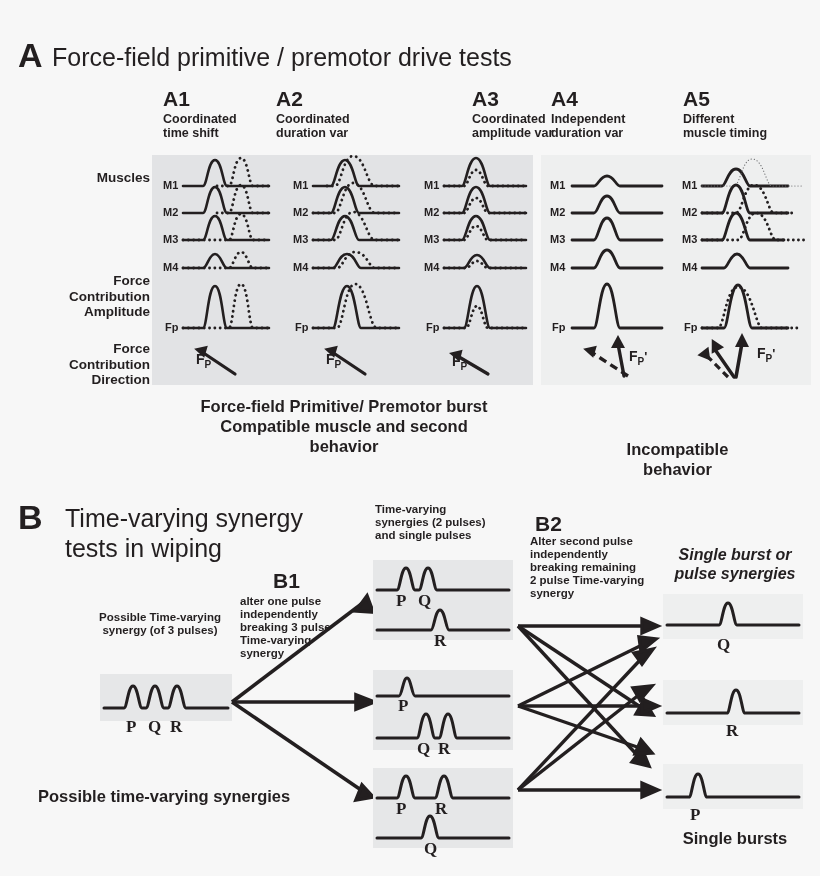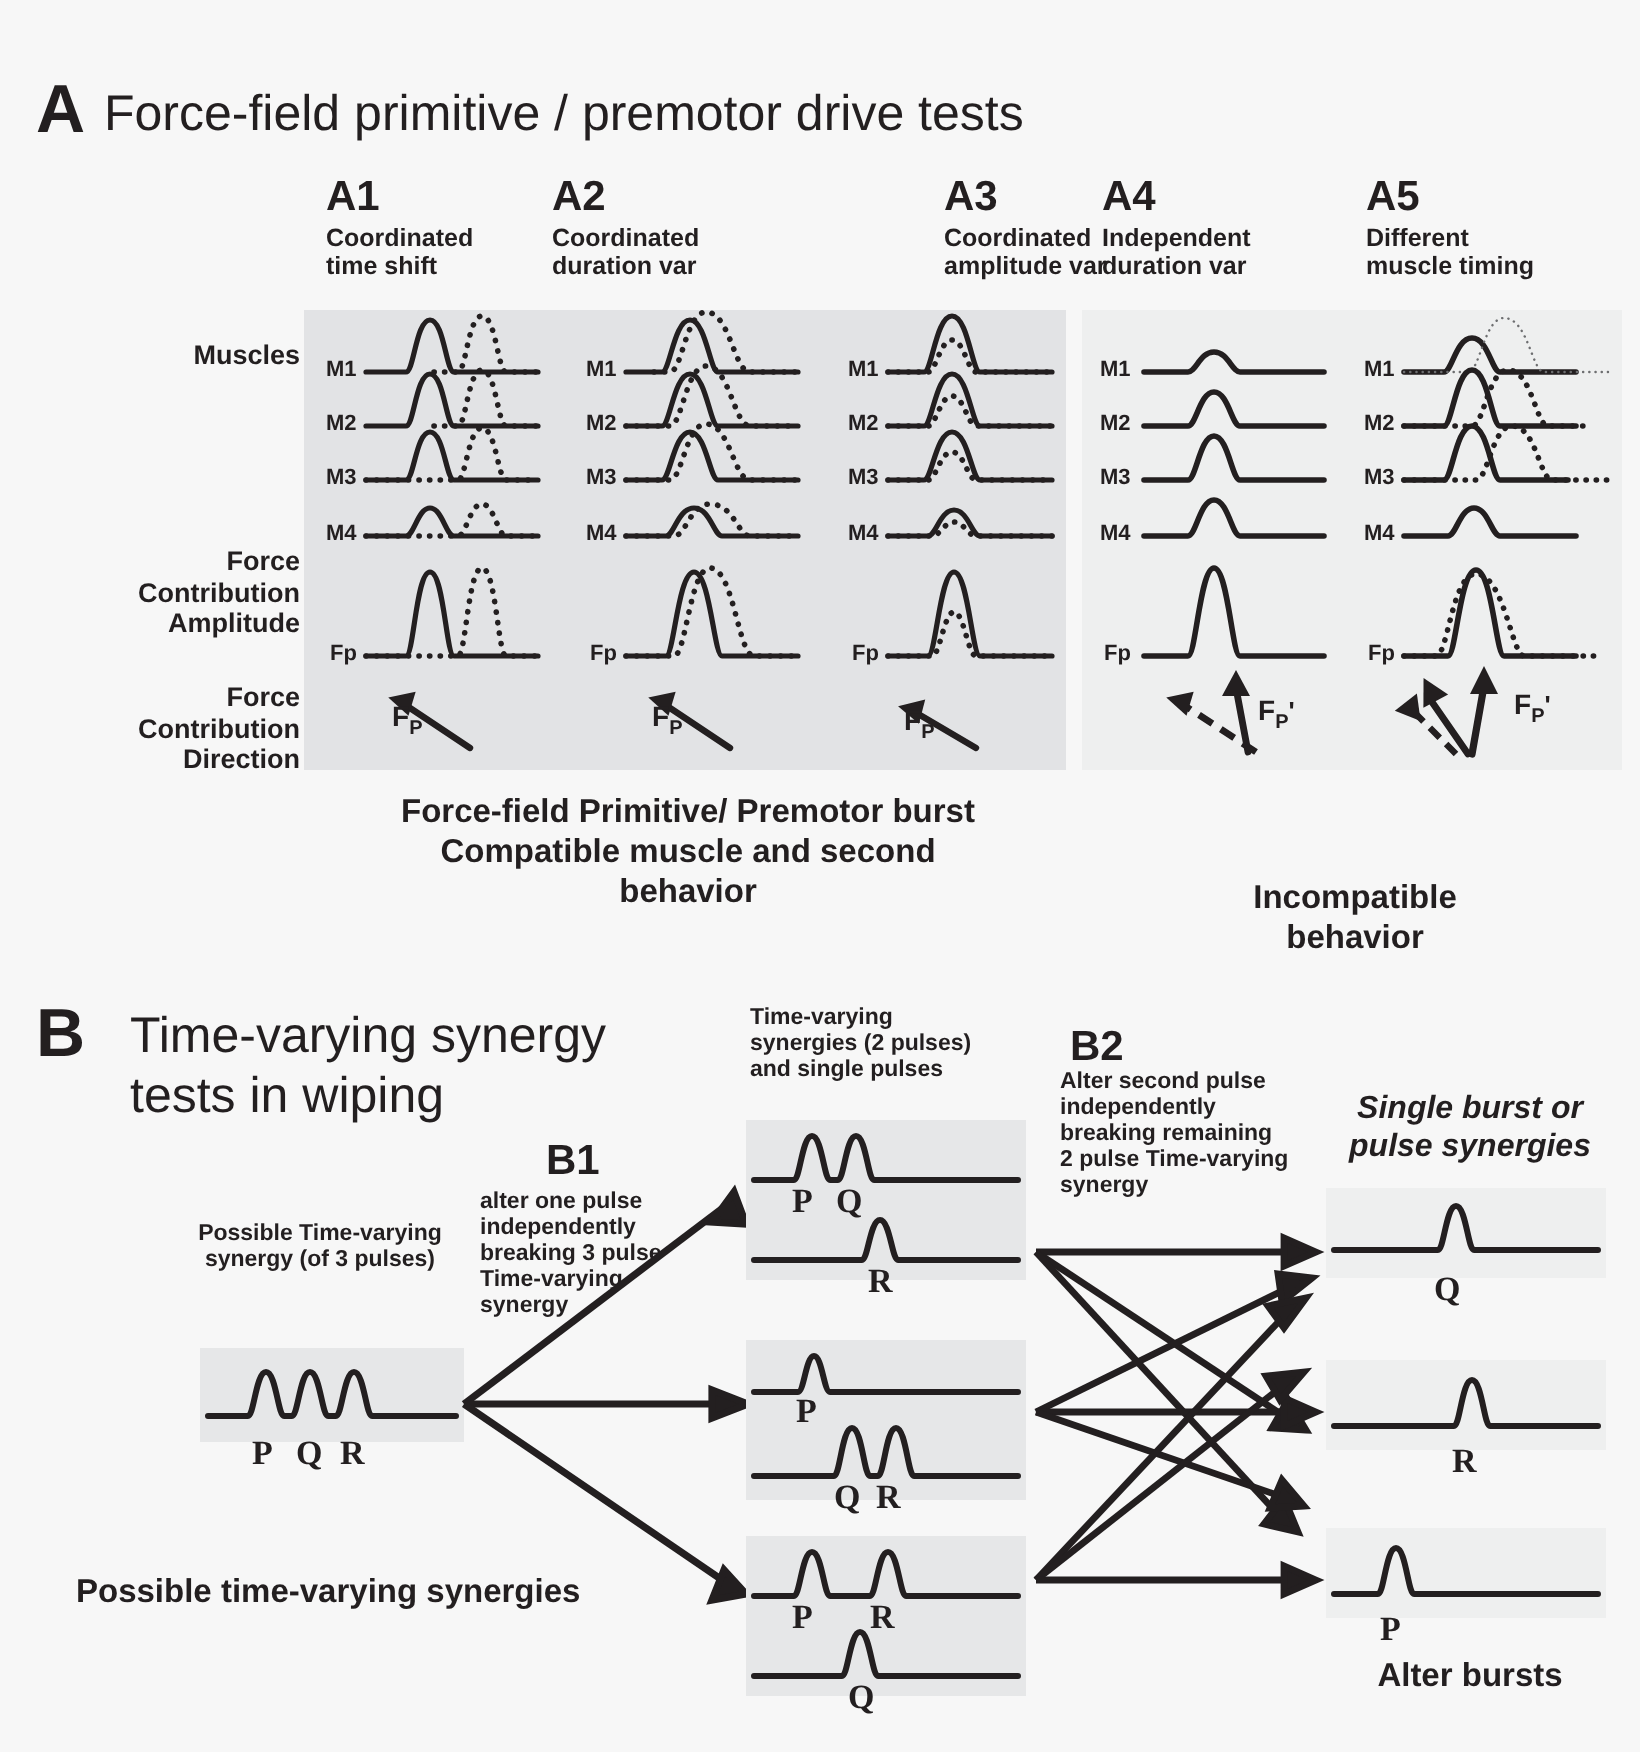--- a/index.html
+++ b/index.html
@@ -397,13 +397,13 @@
 <div class="abs shade-b" style="left:663px;top:764px;width:140px;height:45px;"></div>
 <div class="abs" style="left:663px;top:764px;">
   <svg width="140" height="45" viewBox="0 0 140 45">
     <g class="stroke" stroke-width="3" stroke-linecap="round">
       <path d="M4 33 H26 C29 33 30 10 35 10 C40 10 41 33 44 33 H136"></path>
     </g>
   </svg>
 </div>
 <div class="abs serif-lab" style="left:690px;top:806px;">P</div>
 
-<div class="abs big-cap" style="left:655px;top:828px;width:160px;">Alter bursts</div>
+<div class="abs big-cap" style="left:655px;top:828px;width:160px;">Single bursts</div>
 
 </body></html>

